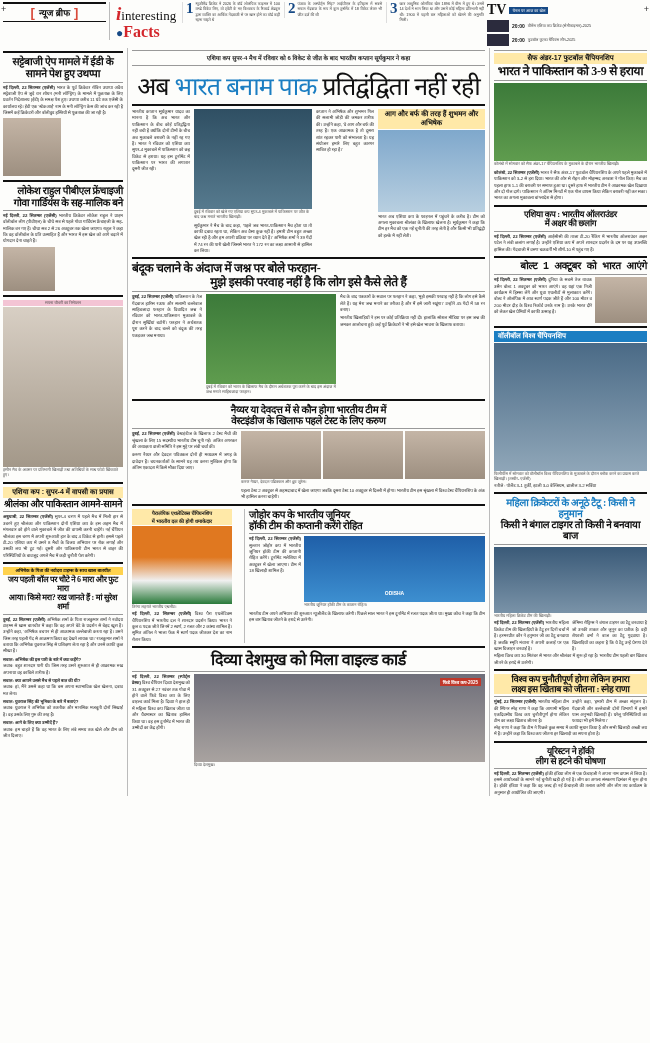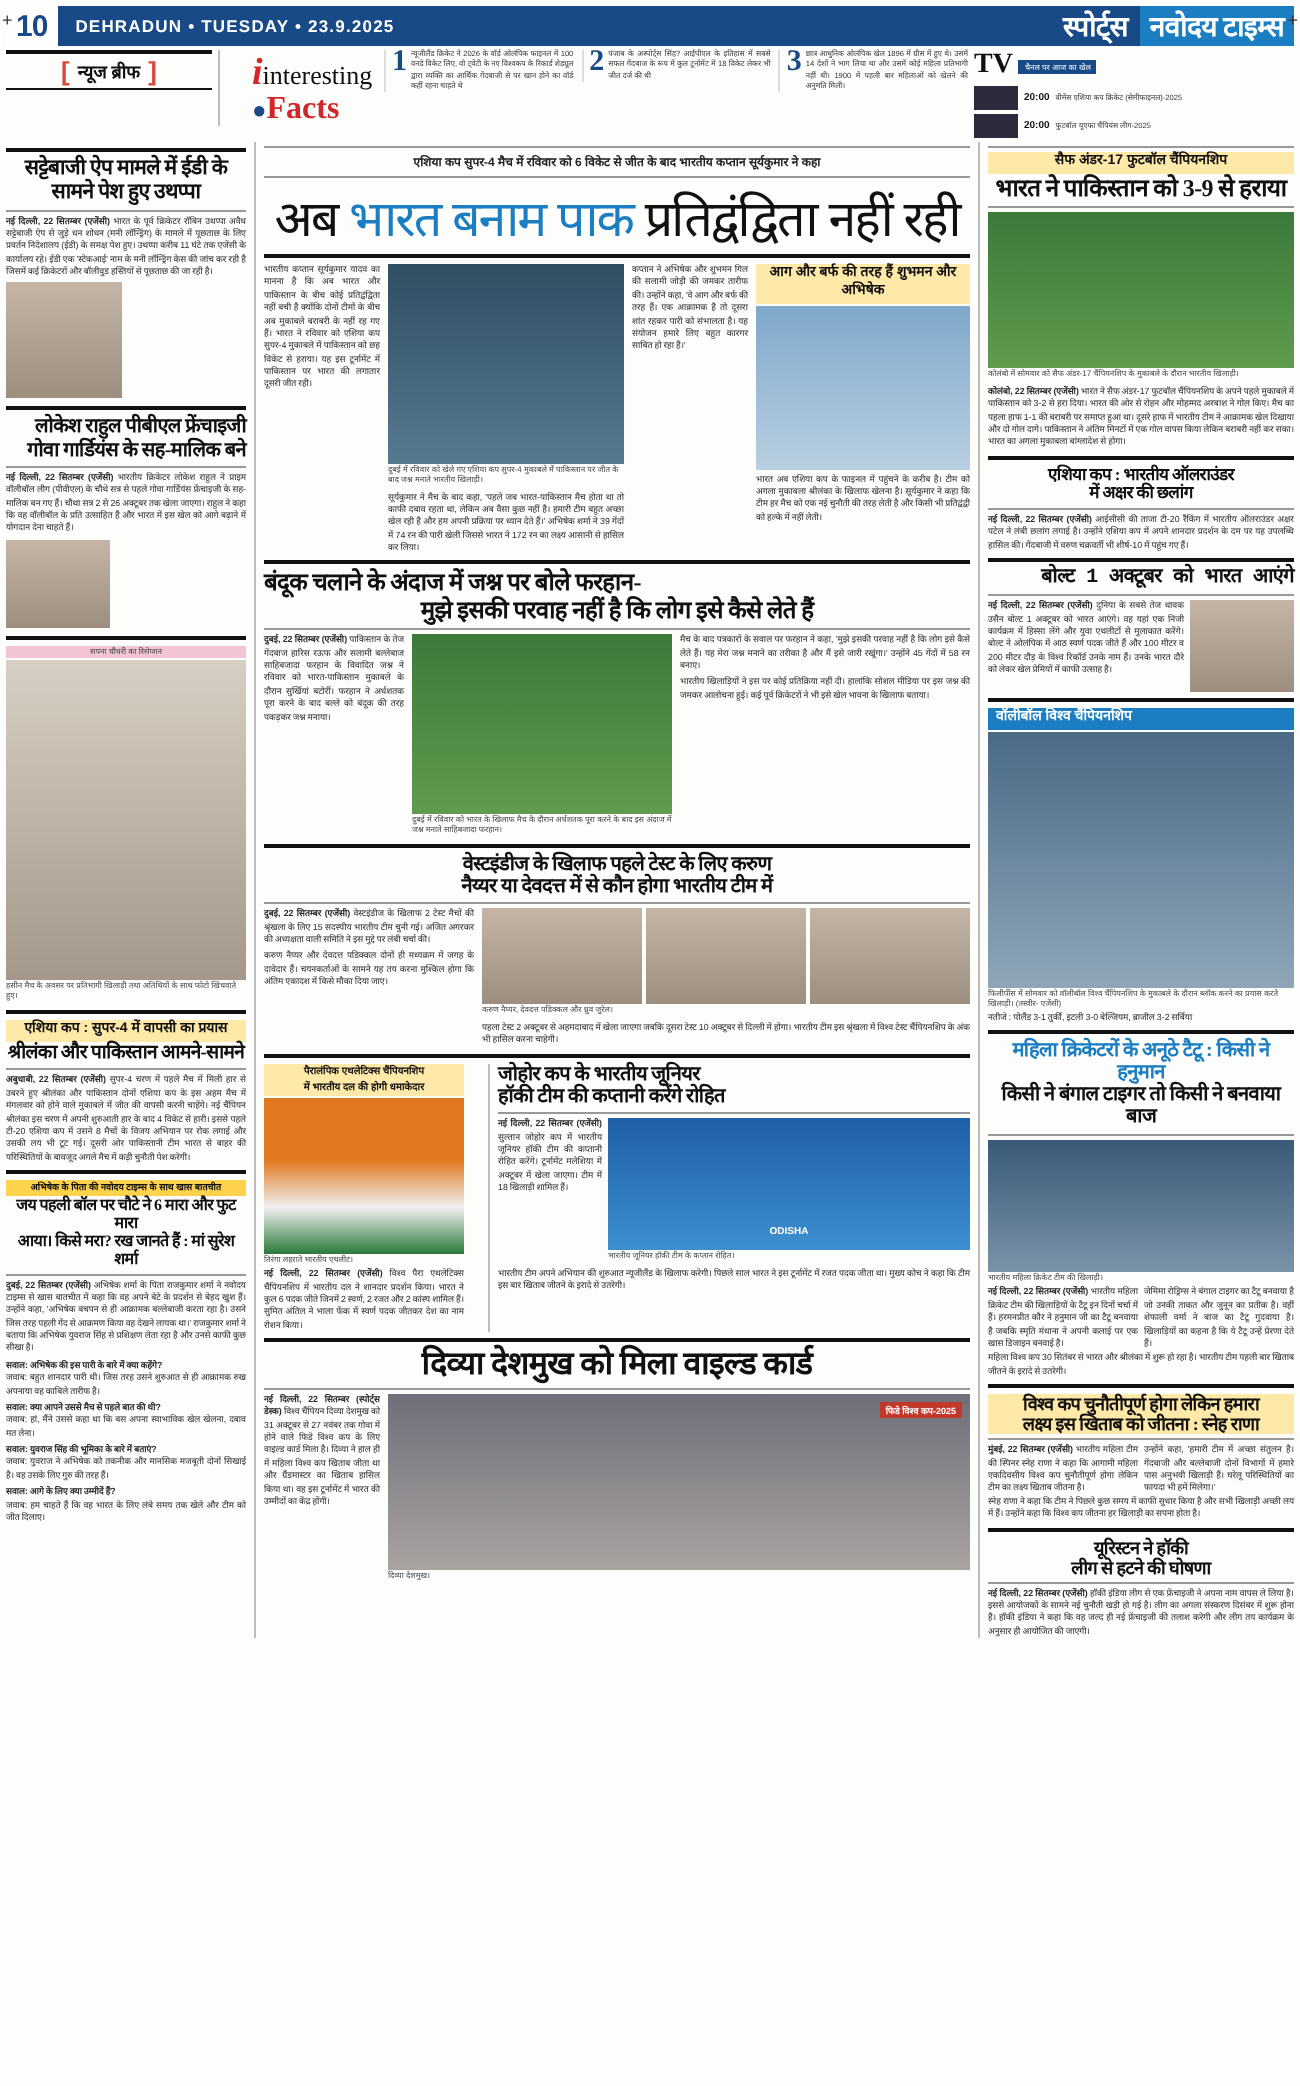--- a/index.html
+++ b/index.html
@@ -61,21 +61,21 @@
   .facts-box { flex: 1; }
   .tv-box { width: 160px; }
   .nb-tab-wrap { display:flex; align-items:center; justify-content:center;
     border-top: 2px solid #111; border-bottom: 1px solid #111; padding: 1px 0; }
   .nb-label { font-family: "Liberation Serif", serif; font-weight: bold;
     font-size: 9px; padding: 0 4px; }
   .bracket { color: #d94a3a; font-size: 13px; font-weight: bold; }
 
   .ifacts {
     display: flex; align-items: flex-start; gap: 4px;
-    border-left: 1px solid #bbb; padding-left: 16px;
+    border-left: 1px solid #bbb; padding-left: 6px;
   }
   .ifact-logo { width: 62px; flex: none; padding-top: 2px; }
   .ifact-l1 { font-family: "Liberation Serif", serif; font-size: 13px; color: #111; line-height: 1; }
   .ifact-l1 i { color: #d3262b; font-size: 19px; font-style: italic; font-weight: bold; }
   .ifact-l2 { font-family: "Liberation Serif", serif; font-size: 16px; color: #d3262b;
     font-weight: bold; line-height: 1; margin-top: 1px; }
   .ifact-l2 .dot { color: #174a86; font-size: 12px; }
   .fact-item { display: flex; gap: 2px; flex: 1; border-left: 1px solid #ddd; padding-left:3px;}
   .fact-num { font-family: "Liberation Serif", serif; font-size: 15px; color: #174a86;
     font-weight: bold; line-height: 0.9; }
@@ -107,28 +107,20 @@
   .ccol { flex: 1; }
   .rcol { width: 158px; flex: none; }
   .vline { border-left: 0.6px solid #bbb; }
   .hl-blue { color:#1b7ec2; }
 </style>
 </head>
 <body>
 
 <div class="page">
 
-  <div class="masthead">
-    <div class="pageno">10</div>
-    <div class="edition">DEHRADUN • TUESDAY • 23.9.2025</div>
-    <div class="mast-right">
-      <div class="mast-sports">स्पोर्ट्स</div>
-      <div class="mast-logo">नवोदय टाइम्स</div>
-    </div>
-  </div>
 
   <div class="top-strip">
 
     <div class="news-brief-box">
       <div class="nb-tab-wrap">
         <span class="bracket">[</span>
         <span class="nb-label">न्यूज ब्रीफ</span>
         <span class="bracket">]</span>
       </div>
     </div>
@@ -261,22 +253,22 @@
           <div class="photo green" style="height:90px;"></div>
           <div class="cap">दुबई में रविवार को भारत के खिलाफ मैच के दौरान अर्धशतक पूरा करने के बाद इस अंदाज में जश्न मनाते साहिबजादा फरहान।</div>
         </div>
         <div style="flex:1;">
           <div class="bt">मैच के बाद पत्रकारों के सवाल पर फरहान ने कहा, 'मुझे इसकी परवाह नहीं है कि लोग इसे कैसे लेते हैं। यह मेरा जश्न मनाने का तरीका है और मैं इसे जारी रखूंगा।' उन्होंने 45 गेंदों में 58 रन बनाए।</div>
           <div class="bt" style="margin-top:2px;">भारतीय खिलाड़ियों ने इस पर कोई प्रतिक्रिया नहीं दी। हालांकि सोशल मीडिया पर इस जश्न की जमकर आलोचना हुई। कई पूर्व क्रिकेटरों ने भी इसे खेल भावना के खिलाफ बताया।</div>
         </div>
       </div>
 
       <div class="rule-thick" style="margin-top:3px;"></div>
+      <div class="hl" style="font-size:10px;text-align:center;">नैय्यर या देवदत्त में से कौन होगा भारतीय टीम में</div>
       <div class="hl" style="font-size:10px;text-align:center;">वेस्टइंडीज के खिलाफ पहले टेस्ट के लिए करुण</div>
-      <div class="hl" style="font-size:10px;text-align:center;">नैय्यर या देवदत्त में से कौन होगा भारतीय टीम में</div>
       <div class="rule-thin"></div>
       <div style="display:flex;gap:4px;margin-top:2px;">
         <div style="width:105px;">
           <div class="bt"><b>दुबई, 22 सितम्बर (एजेंसी)</b>
             <span>वेस्टइंडीज के खिलाफ 2 टेस्ट मैचों की श्रृंखला के लिए 15 सदस्यीय भारतीय टीम चुनी गई। अजित अगरकर की अध्यक्षता वाली समिति ने इस मुद्दे पर लंबी चर्चा की।</span></div>
           <div class="bt" style="margin-top:2px;">करुण नैय्यर और देवदत्त पडिक्कल दोनों ही मध्यक्रम में जगह के दावेदार हैं। चयनकर्ताओं के सामने यह तय करना मुश्किल होगा कि अंतिम एकादश में किसे मौका दिया जाए।</div>
         </div>
         <div style="flex:1;">
           <div style="display:flex;gap:2px;">
             <div class="photo studio" style="flex:1;height:48px;"></div>

